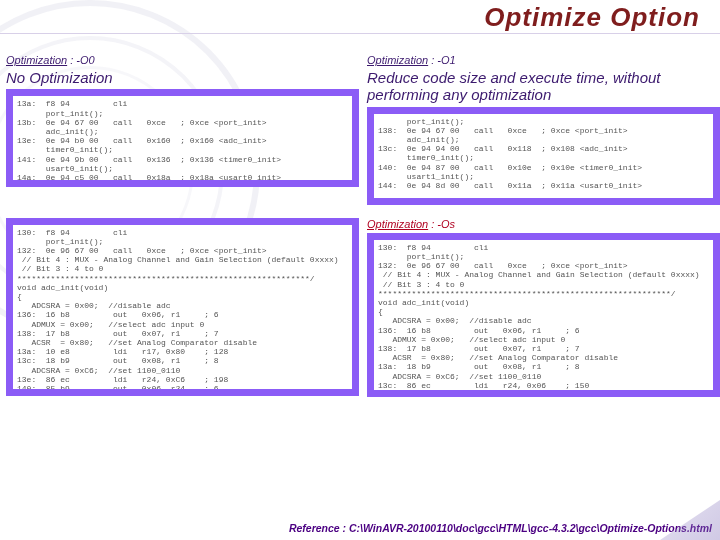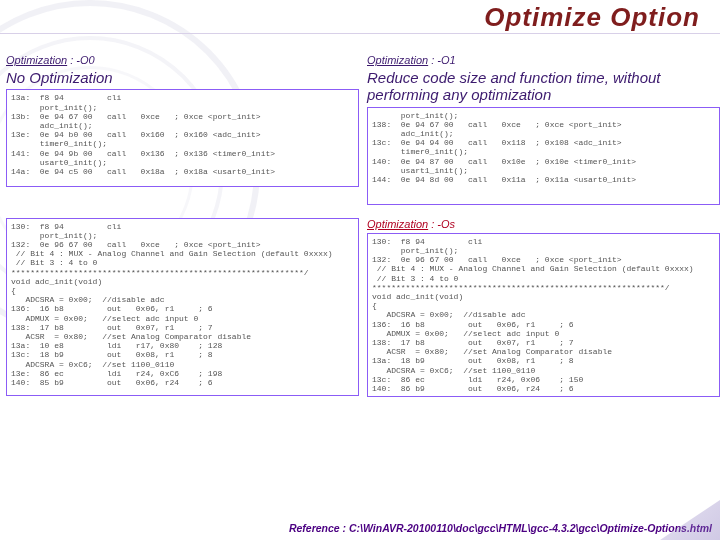--- a/index.html
+++ b/index.html
@@ -36,21 +36,21 @@
     position: absolute; top: 54px; left: 6px; right: 0;
   }
   .row { display: flex; gap: 8px; margin-bottom: 13px; }
   .cell { flex: 1 1 50%; min-width: 0; }
   .opt-head { font-size: 11px; font-style: italic; color: #3c1a6e; line-height: 1.2; margin-bottom: 2px; }
   .opt-head .u { text-decoration: underline; }
   .opt-head.red .u { color: #b00020; }
   .opt-head.red { color: #b00020; }
   .opt-desc { font-size: 15px; font-style: italic; color: #3c1a6e; line-height: 1.15; margin-bottom: 3px; white-space: pre-line; }
   .codebox {
-    border: 1px solid #8b5cf6;
+    border: 7px solid #8b5cf6;
     background: #fff;
     padding: 3px 4px;
     font-family: "Courier New", monospace;
     font-size: 8px; color: #555;
     line-height: 1.15;
     overflow: hidden;
     white-space: pre;
   }
   .footer-ref {
     position: absolute; bottom: 6px; left: 0; right: 8px;
@@ -89,21 +89,21 @@
 141:  0e 94 9b 00   call   0x136  ; 0x136 &lt;timer0_init&gt;
       usart0_init();
 14a:  0e 94 c5 00   call   0x18a  ; 0x18a &lt;usart0_init&gt;</div>
     </div>
 
     <div class="cell">
       <div class="opt-head">
         <span class="u">Optimization</span>
         <span>: -O1</span>
       </div>
-      <div class="opt-desc">Reduce code size and function time, without performing any optimization</div>
+      <div class="opt-desc">Reduce code size and execute time, without performing any optimization</div>
       <div class="codebox" style="height:98px">      port_init();
 138:  0e 94 67 00   call   0xce   ; 0xce &lt;port_init&gt;
       adc_init();
 13c:  0e 94 94 00   call   0x118  ; 0x108 &lt;adc_init&gt;
       timer0_init();
 140:  0e 94 87 00   call   0x10e  ; 0x10e &lt;timer0_init&gt;
       usart1_init();
 144:  0e 94 8d 00   call   0x11a  ; 0x11a &lt;usart0_init&gt;</div>
     </div>
   </div>

